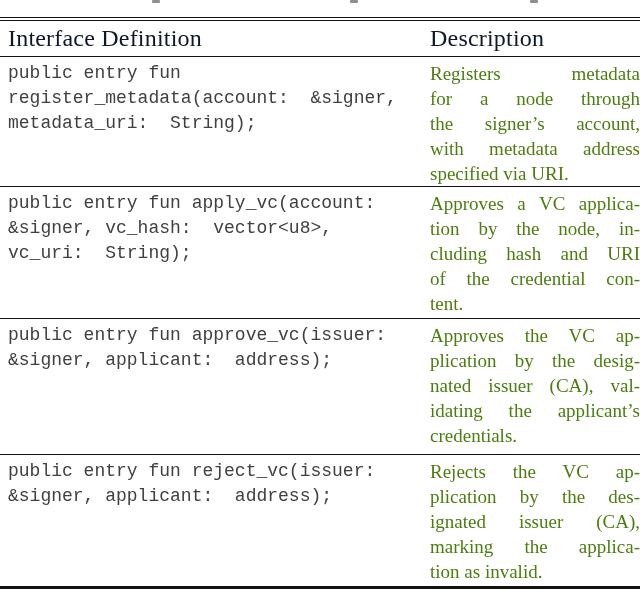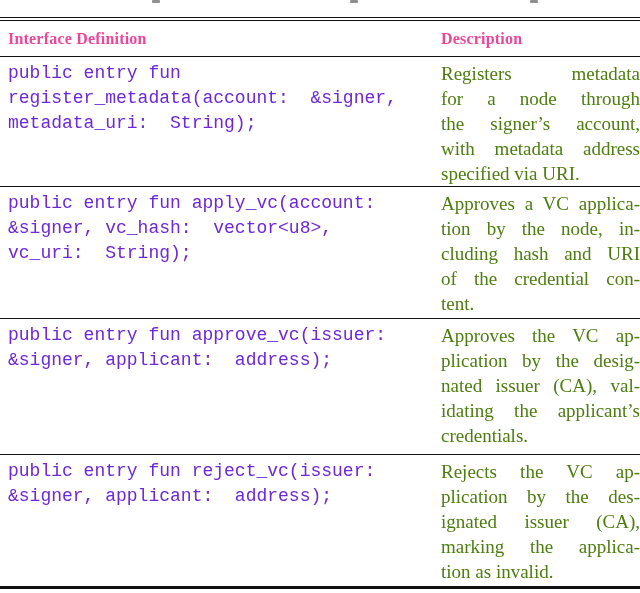--- a/index.html
+++ b/index.html
@@ -51,46 +51,45 @@
   .c1 {
     width: 430px;
     padding-left: 8px;
     box-sizing: border-box;
     flex: 0 0 430px;
   }
   .c2 {
     flex: 1 1 auto;
     padding-right: 0;
     box-sizing: border-box;
-    margin-left: 11px;
   }
   .hdr-label {
     font-family: "Liberation Serif", serif;
-    font-weight: 700;
-    font-size: 16px;
+    font-weight: 400;
+    font-size: 24px;
     letter-spacing: 0.2px;
-    color: #ec4899;
+    color: #0f172a;
   }
   .row {
     display: flex;
     box-sizing: border-box;
     border-bottom: 1.4px solid #111;
     padding-top: 4px;
     align-items: flex-start;
   }
   .row.r1 { height: 130px; }
   .row.r2 { height: 132px; }
   .row.r3 { height: 136px; }
   .row.r4 { height: 131px; border-bottom: none; }
   .cline {
     font-family: "Liberation Mono", monospace;
     font-size: 18px;
     line-height: 25px;
     white-space: pre;
-    color: #6d28d9;
+    color: #404040;
   }
   .dline {
     font-family: "Liberation Serif", serif;
     font-size: 19px;
     line-height: 25px;
     color: #4d7c0f;
     text-align: justify;
     text-align-last: justify;
   }
   .dline.last {

